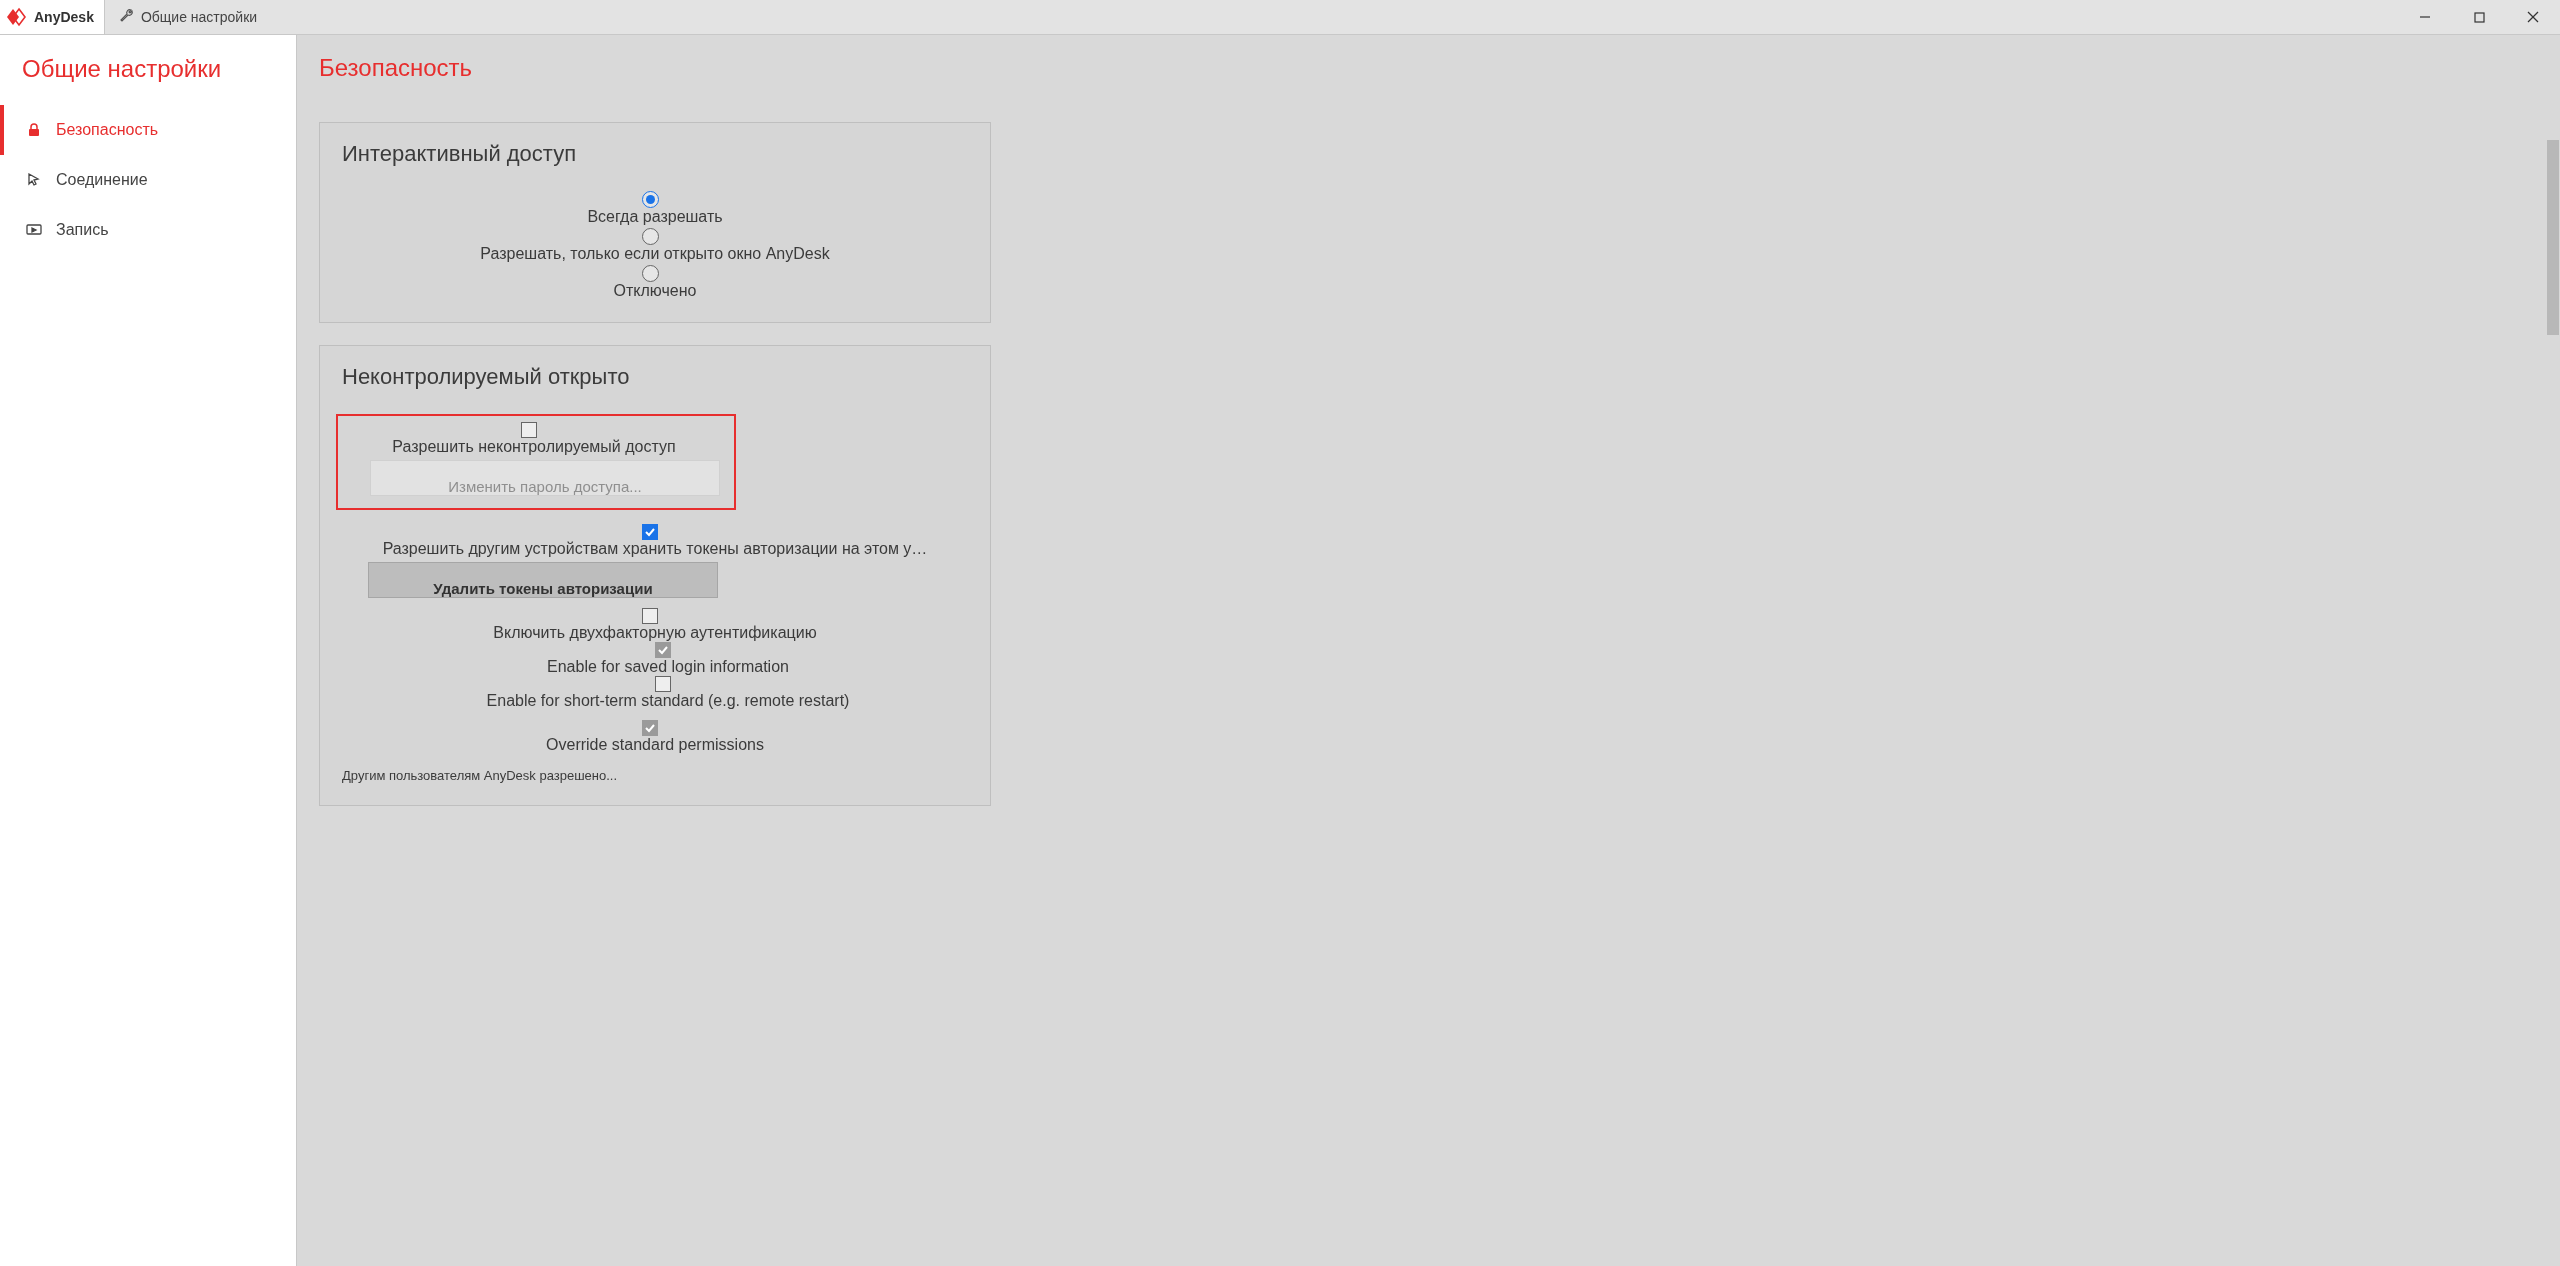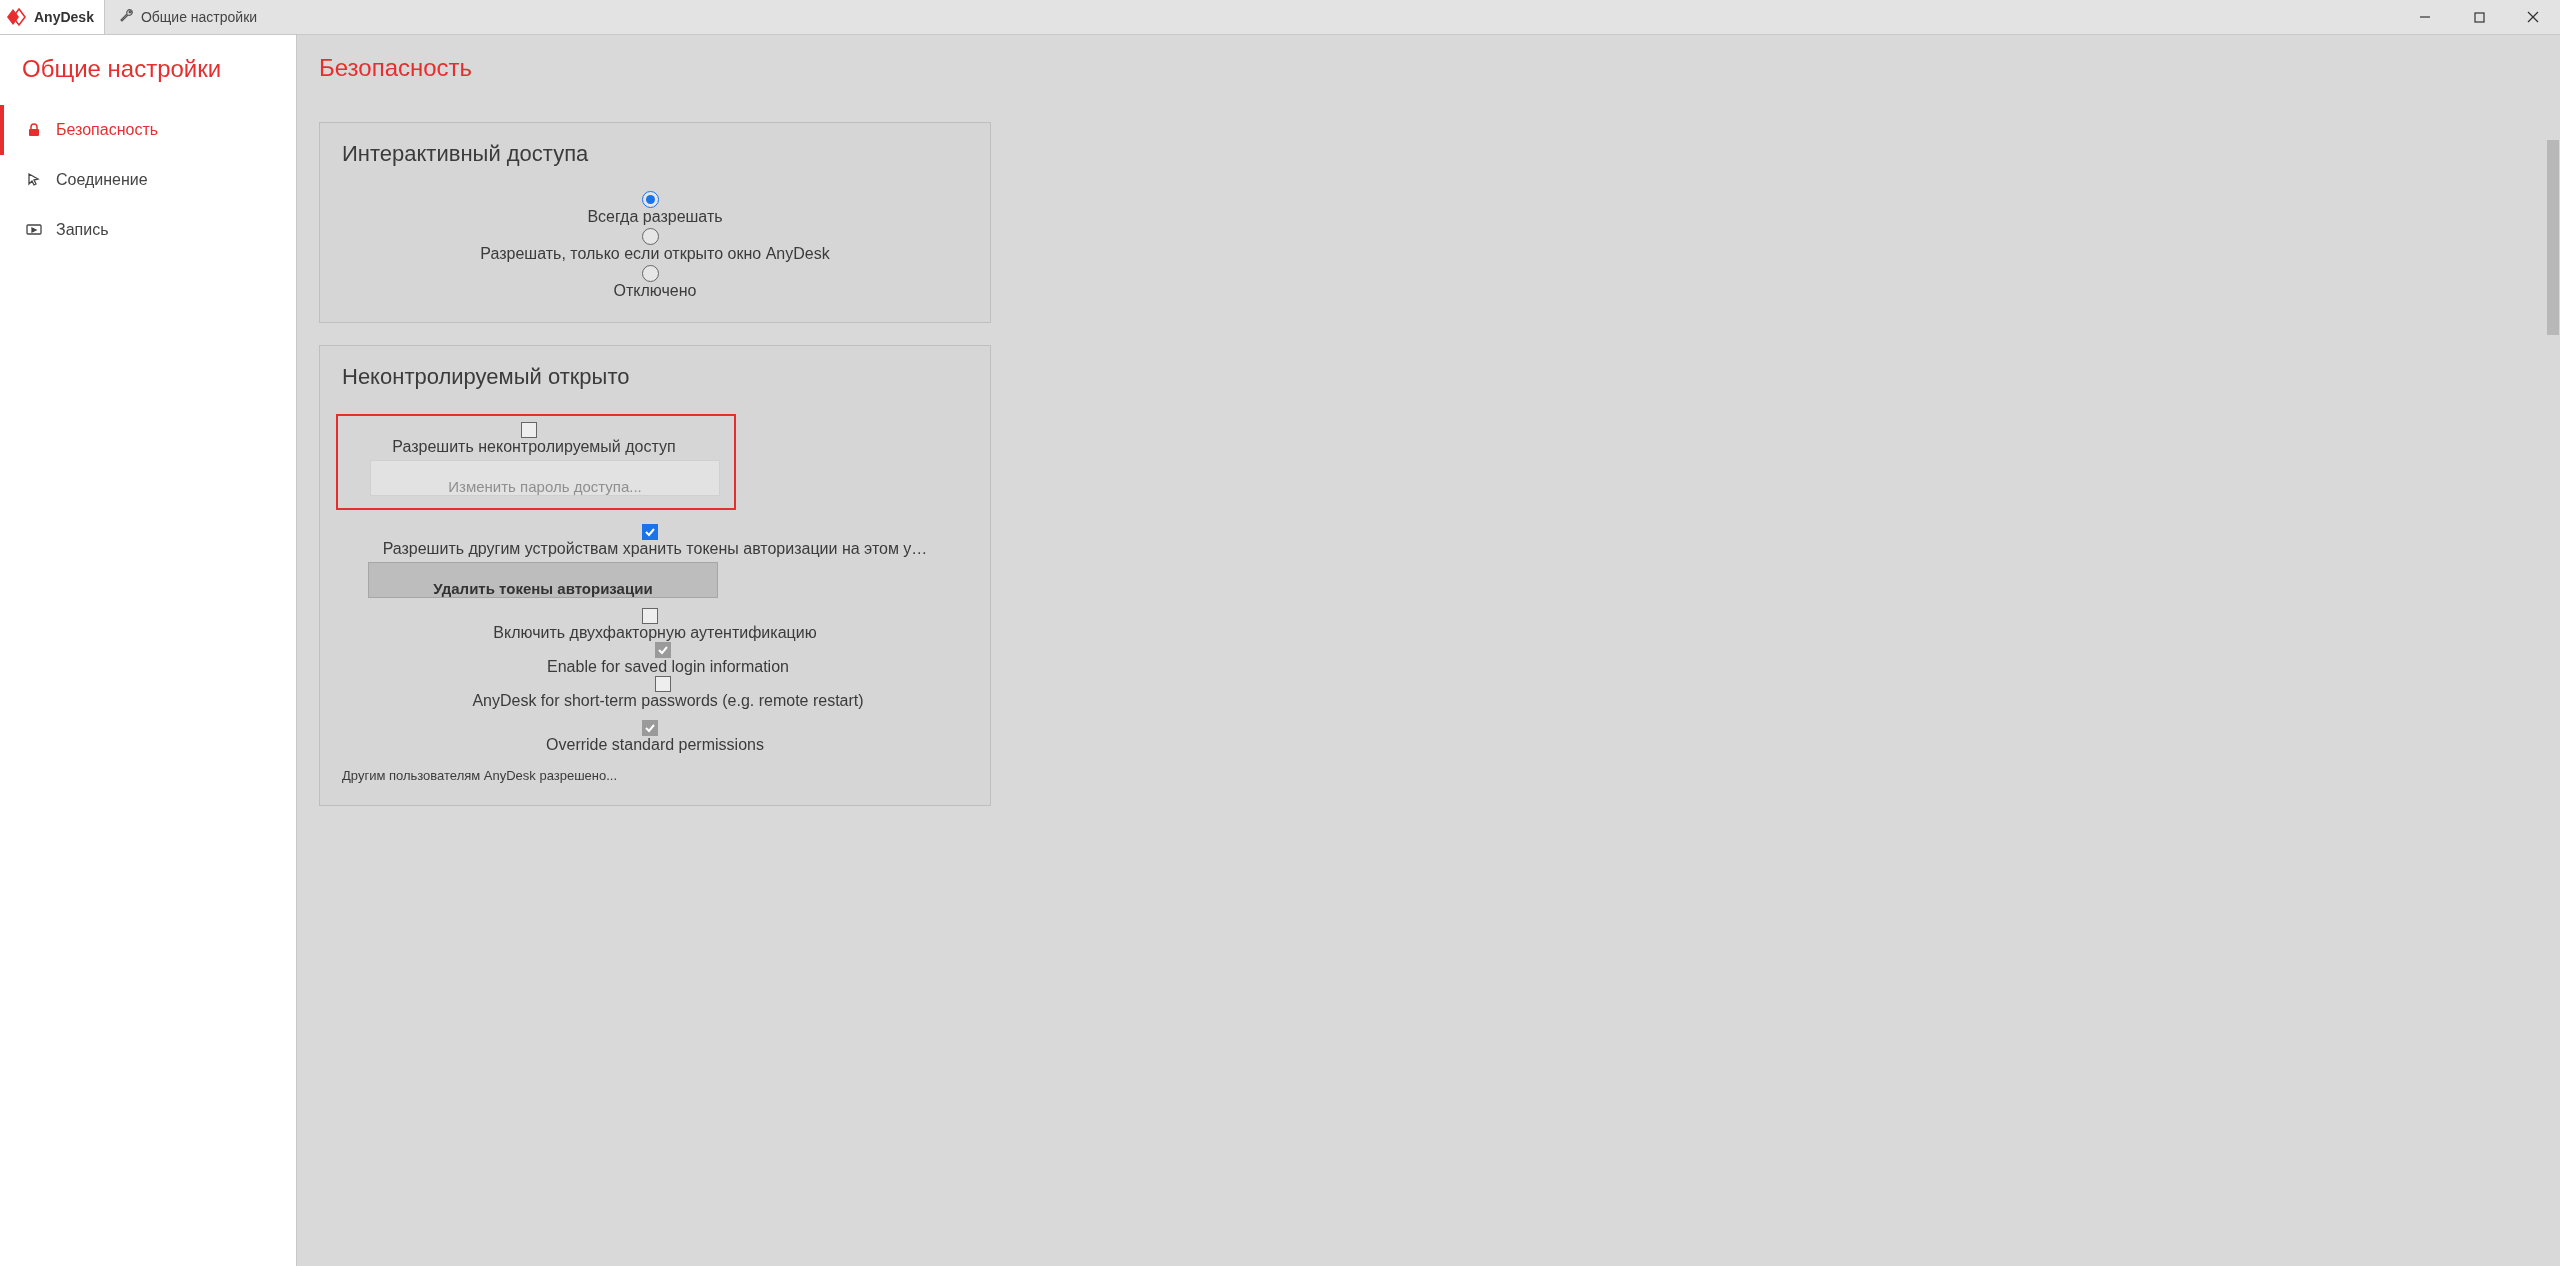--- a/index.html
+++ b/index.html
@@ -307,21 +307,21 @@
       <div class="main-header-title">Безопасность</div>
     </div>
 
     <div class="scrollbar-track">
       <div class="scrollbar-thumb"></div>
     </div>
 
     <div class="main-content-scroll">
 
       <div class="section-card">
-        <div class="section-title">Интерактивный доступа</div>
+        <div class="section-title">Интерактивный доступ</div>
 
         <div class="radio-row">
           <span class="radio-circle selected">
               <span class="radio-dot"></span>
             </span>
           <span>Всегда разрешать</span>
         </div>
         <div class="radio-row">
           <span class="radio-circle"></span>
           <span>Разрешать, только если открыто окно AnyDesk</span>
@@ -366,21 +366,21 @@
           <span class="checkbox-square checked-grey">
             <svg width="12" height="12" viewBox="0 0 12 12" fill="none" stroke-width="2">
                 <path d="M2 6l3 3 5-6"></path>
               </svg>
           </span>
           <span>Enable for saved login information</span>
         </div>
 
         <div class="check-row sub-row">
           <span class="checkbox-square"></span>
-          <span>AnyDesk for short-term passwords (e.g. remote restart)</span>
+          <span>Enable for short-term standard (e.g. remote restart)</span>
         </div>
 
         <div class="check-row" style="margin-top:10px">
           <span class="checkbox-square checked-grey">
             <svg width="12" height="12" viewBox="0 0 12 12" fill="none" stroke-width="2">
                 <path d="M2 6l3 3 5-6"></path>
               </svg>
           </span>
           <span>Override standard permissions</span>
         </div>

